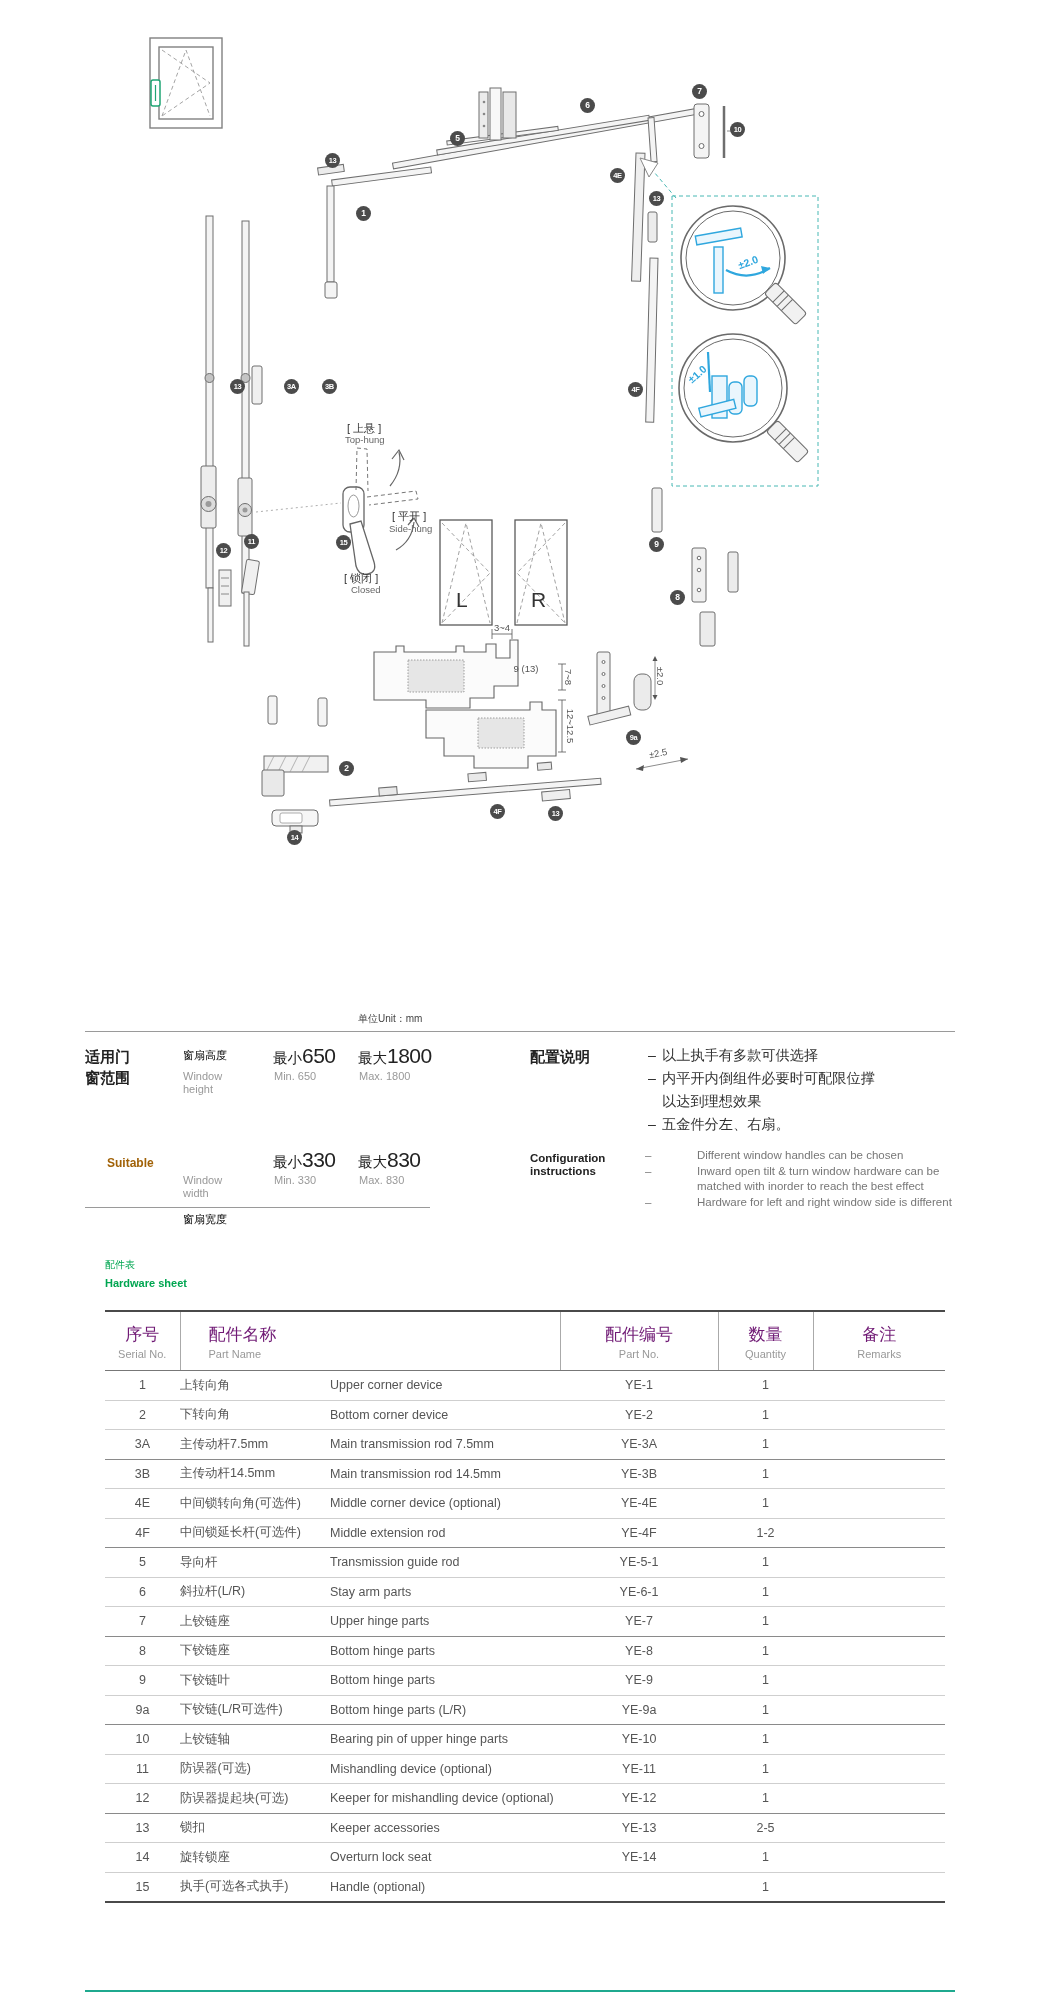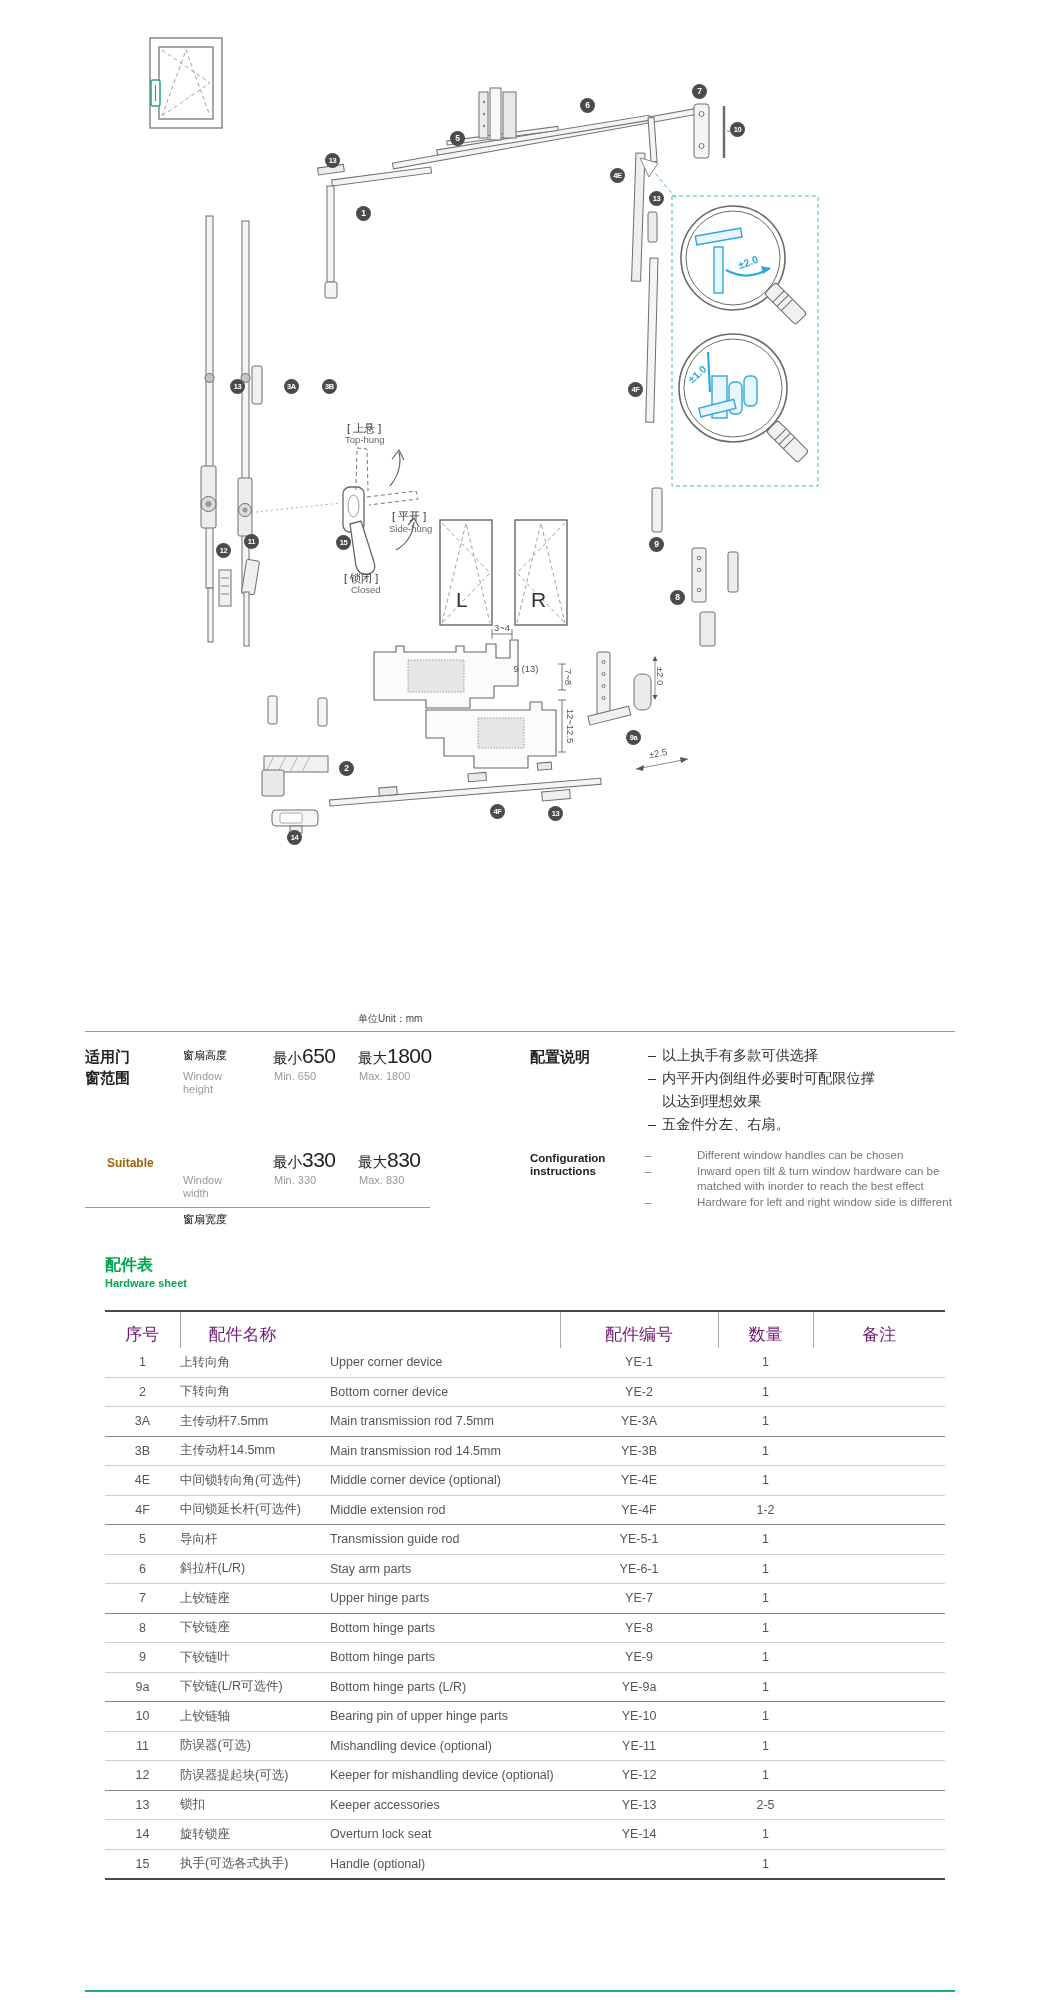--- a/index.html
+++ b/index.html
@@ -30,21 +30,21 @@
   .cfgTitleCn{font-size:15px;font-weight:bold;color:#222;}
   .cfgTitleEn{font-size:11.5px;font-weight:bold;color:#222;line-height:12.5px;}
   .bullet{display:flex;}
   .dash{width:14px;flex:0 0 14px;}
   #cn-bullets .bullet{font-size:14.2px;color:#333;line-height:23px;}
   #cn-bullets .btxt{width:222px;}
   #en-bullets .bullet{font-size:11.5px;color:#777;line-height:15.5px;}
   #en-bullets .dash{width:12px;flex:0 0 12px;}
   #en-bullets .btxt{width:272px;margin-left:40px;}
   
-  .hwTitleCn{font-size:16px;font-weight:bold;color:#00A651;line-height:17px;}
+  .hwTitleCn{font-size:10px;font-weight:normal;color:#00A651;line-height:17px;}
   .hwTitleEn{font-size:11px;font-weight:bold;color:#00A651;}
   table.hw{position:absolute;left:105px;top:1310px;width:840px;border-collapse:collapse;
            table-layout:fixed;border-top:2px solid #4a4a4a;border-bottom:2px solid #4a4a4a;}
   table.hw th,table.hw td{padding:0;font-weight:normal;}
   tr.h-cn th{font-size:17px;color:#701a75;height:28px;text-align:center;vertical-align:middle;padding-top:8px;}
   tr.h-en th{font-size:11px;color:#999;height:22px;text-align:center;vertical-align:top;}
   tr.h-cn th.name,tr.h-en th.name{text-align:left;padding-left:28px;}
   th.sep{border-left:1px solid #aaa;}
   tr.h-en th{border-bottom:1.5px solid #777;}
   table.hw td{height:28.5px;vertical-align:middle;border-bottom:1px solid #cfcfcf;font-size:12.5px;color:#555;}
@@ -371,20 +371,27 @@
         <col style="width:132px">
     </colgroup>
     <thead>
       <tr class="h-cn">
         <th>序号</th>
         <th class="name sep" colspan="2">配件名称</th>
         <th class="sep">配件编号</th>
         <th class="sep">数量</th>
         <th class="sep">备注</th>
       </tr>
+      <tr class="h-en">
+        <th>Serial No.</th>
+        <th class="name sep" colspan="2">Part Name</th>
+        <th class="sep">Part No.</th>
+        <th class="sep">Quantity</th>
+        <th class="sep">Remarks</th>
+      </tr>
     </thead>
     <tbody id="hw-body">
         <tr>
           <td class="c-no">1</td>
           <td class="c-cn">上转向角</td>
           <td class="c-en">Upper corner device</td>
           <td class="c-pn">YE-1</td>
           <td class="c-qty">1</td>
           <td class="c-rm"></td>
         </tr>

